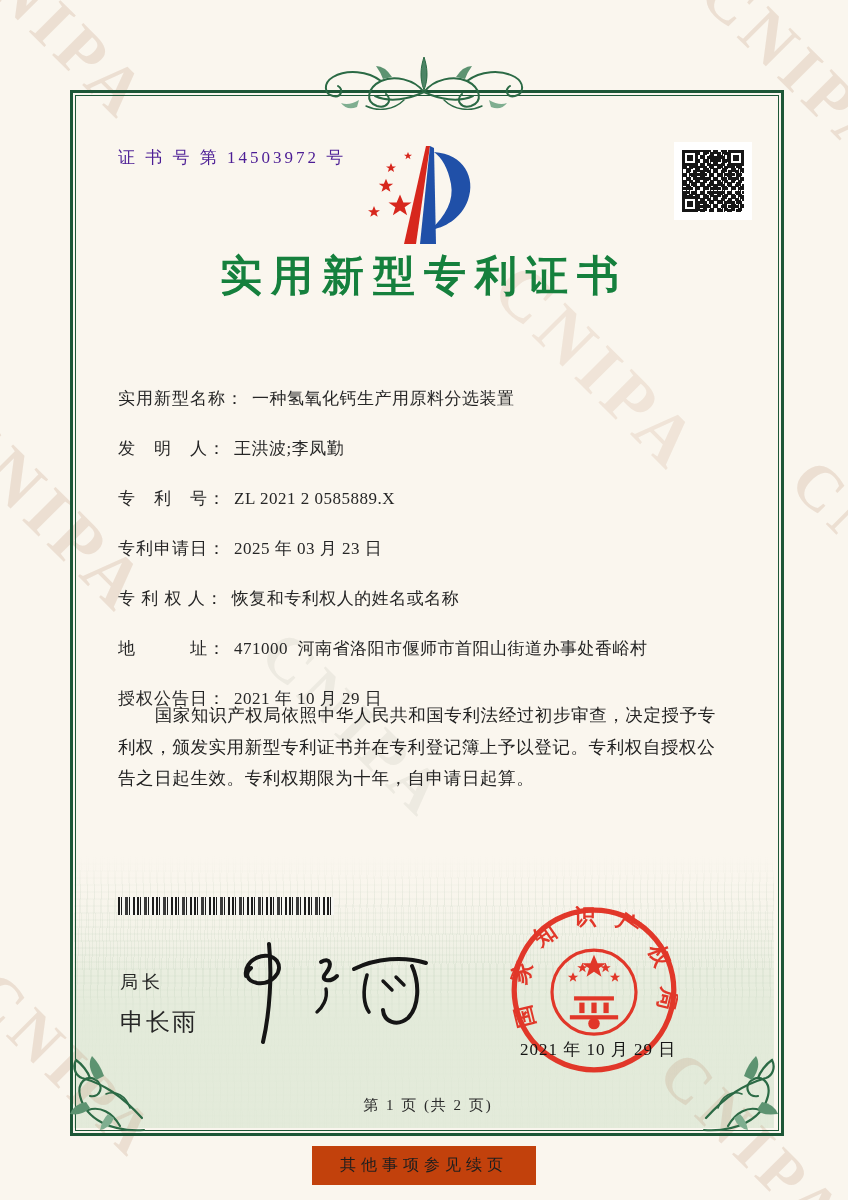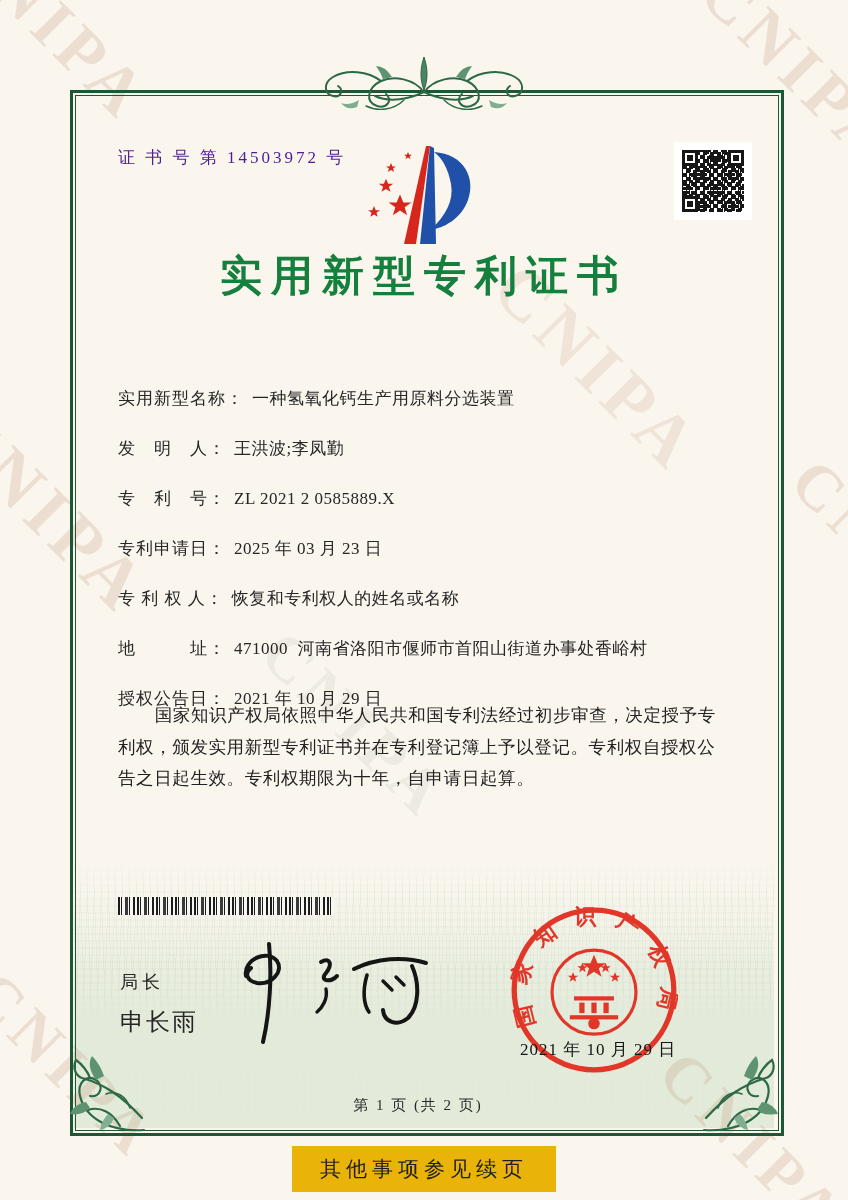--- a/index.html
+++ b/index.html
@@ -75,24 +75,24 @@
   .sig-title{position:absolute;left:120px;top:970px;z-index:2;font-size:18px;letter-spacing:4px;}
   .sig-name{position:absolute;left:120px;top:1006px;z-index:2;font-size:24px;letter-spacing:2px;}
   .sig-hand{position:absolute;left:224px;top:932px;width:236px;height:118px;z-index:2;}
 
   
   .seal{position:absolute;left:510px;top:906px;width:168px;height:168px;z-index:5;opacity:0.93;}
   .seal-date{position:absolute;left:500px;top:1038px;width:196px;z-index:6;text-align:center;
              font-size:17px;letter-spacing:1px;color:#141414;}
 
   
-  .page-no{position:absolute;left:64px;top:1096px;width:708px;z-index:2;text-align:center;
+  .page-no{position:absolute;left:74px;top:1096px;width:708px;z-index:2;text-align:center;
            font-size:15px;letter-spacing:2px;color:#2a2a2a;}
   .cont-note{position:absolute;left:50%;top:1146px;transform:translateX(-50%);z-index:2;
-             background:#eab308;padding:9px 28px;font-size:21px;letter-spacing:5px;color:#1e1e1e;}
+             background:#c2410c;padding:9px 28px;font-size:16px;letter-spacing:5px;color:#1e1e1e;}
 </style>
 </head>
 <body>
 
 <div class="page">
 
   <div class="wm wm1">CNIPA</div>
   <div class="wm wm2">CNIPA</div>
   <div class="wm wm3">CNIPA</div>
   <div class="wm wm4">CNIPA</div>

